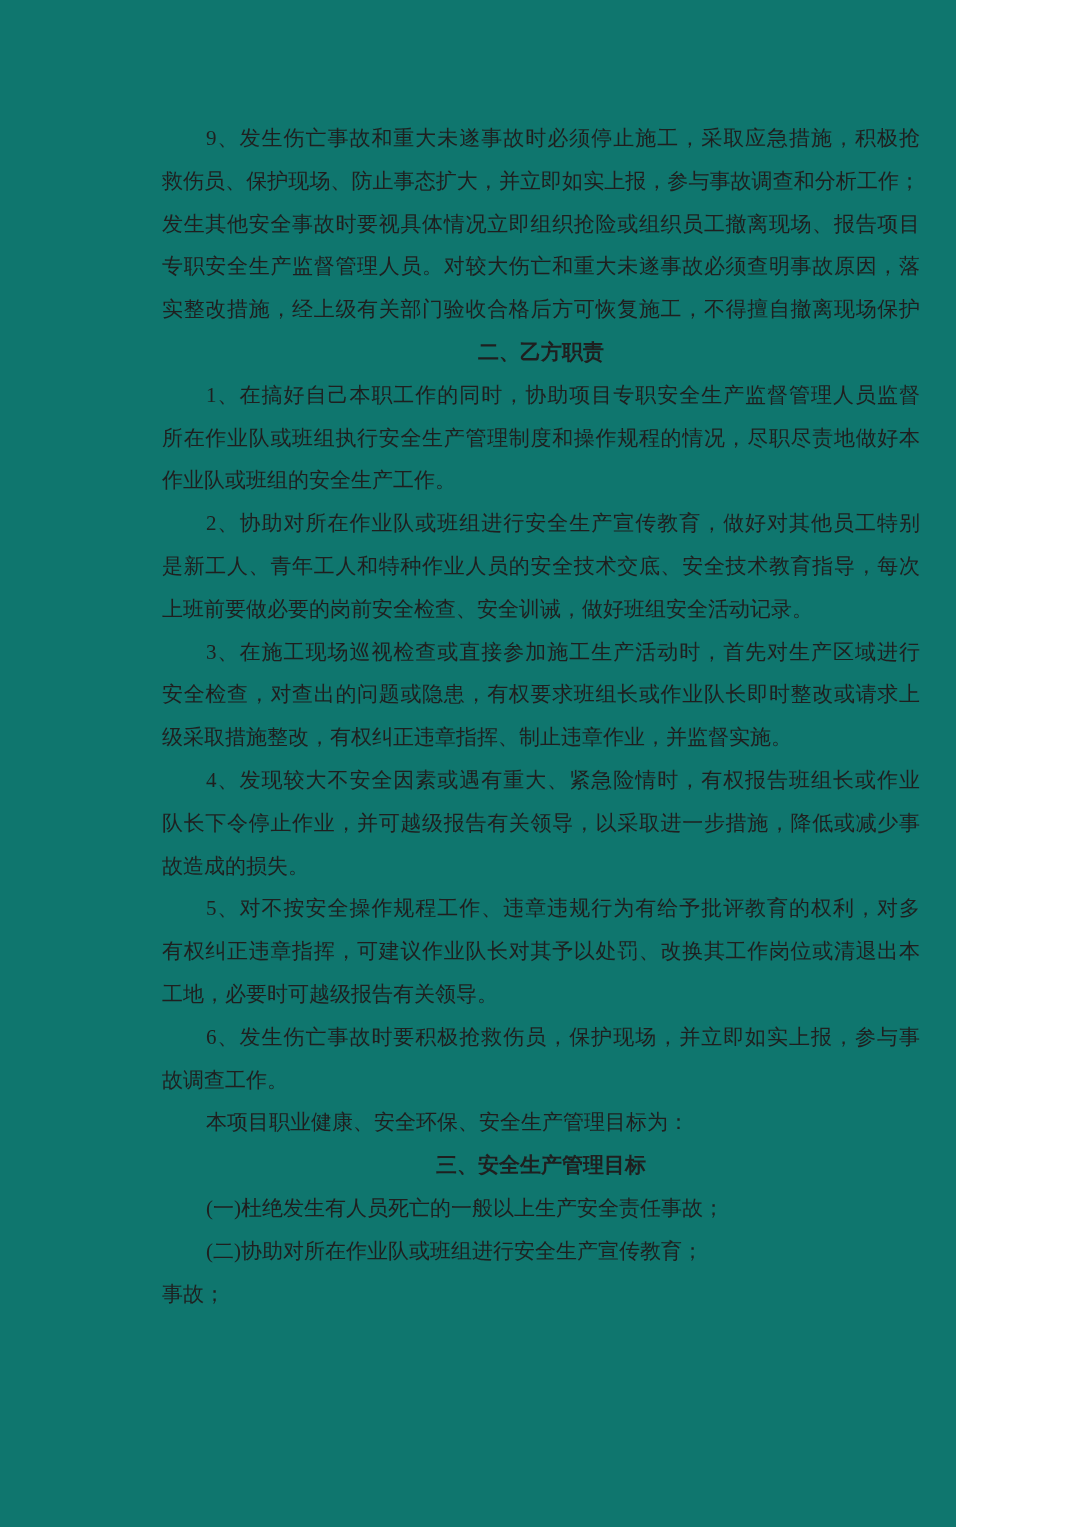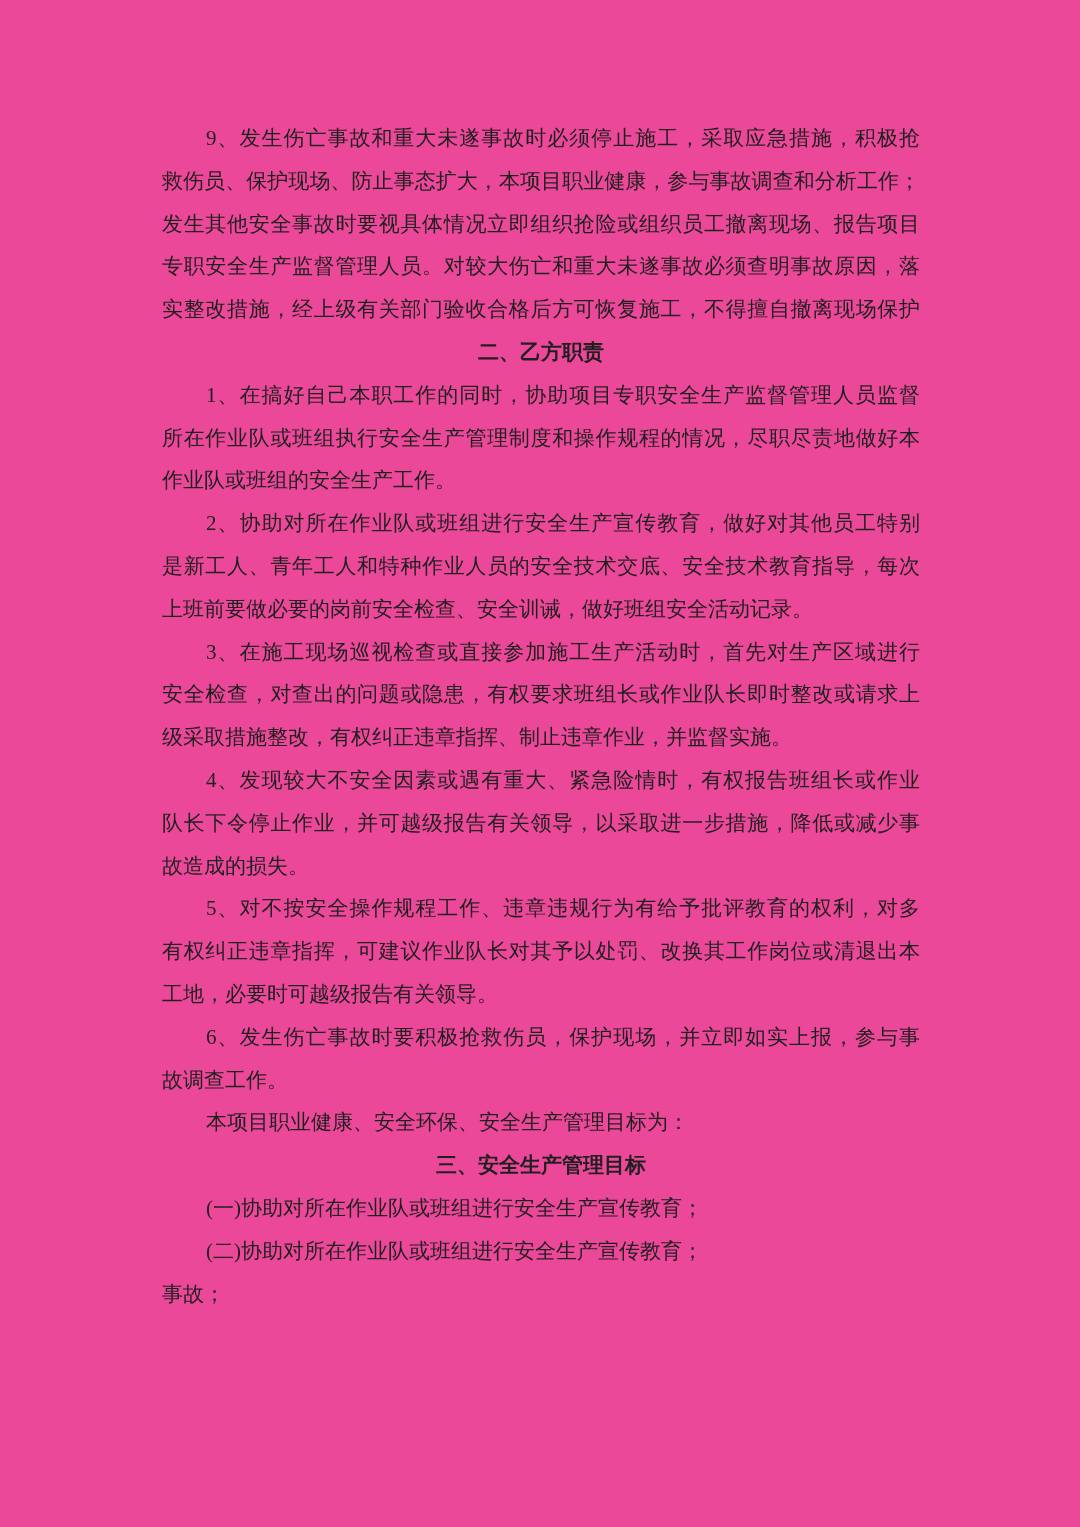--- a/index.html
+++ b/index.html
@@ -4,23 +4,23 @@
 <style>
   * { margin: 0; padding: 0; box-sizing: border-box; }
   html, body { width: 1080px; height: 1527px; }
   body {
     background: #ffffff;
     color: #1f1f1f;
     font-family: "Liberation Serif", "DejaVu Serif", serif;
   }
   .page {
     position: relative;
-    width: 1080px;
+    width: 956px;
     height: 1527px;
-    background: #ec4899;
+    background: #0f766e;
     overflow: hidden;
   }
   .content {
     position: absolute;
     left: 162px;
     top: 117px;
     width: 758px;
   }
   .ln {
     font-size: 21px;
@@ -36,21 +36,21 @@
   .bold { font-weight: 700; text-align: center; }
 </style>
 </head>
 <body>
 
 <div class="page">
   <div class="content">
 
     <div>
       <div class="ln indent just">9、发生伤亡事故和重大未遂事故时必须停止施工，采取应急措施，积极抢</div>
-      <div class="ln just">救伤员、保护现场、防止事态扩大，本项目职业健康，参与事故调查和分析工作；</div>
+      <div class="ln just">救伤员、保护现场、防止事态扩大，并立即如实上报，参与事故调查和分析工作；</div>
       <div class="ln just">发生其他安全事故时要视具体情况立即组织抢险或组织员工撤离现场、报告项目</div>
       <div class="ln just">专职安全生产监督管理人员。对较大伤亡和重大未遂事故必须查明事故原因，落</div>
       <div class="ln just">实整改措施，经上级有关部门验收合格后方可恢复施工，不得擅自撤离现场保护</div>
     </div>
 
     <div>
       <div class="ln bold">二、乙方职责</div>
     </div>
 
     <div>
@@ -90,21 +90,21 @@
 
     <div>
       <div class="ln indent">本项目职业健康、安全环保、安全生产管理目标为：</div>
     </div>
 
     <div>
       <div class="ln bold">三、安全生产管理目标</div>
     </div>
 
     <div>
-      <div class="ln indent">(一)协助对所在作业队或班组进行安全生产宣传教育；</div>
+      <div class="ln indent">(一)杜绝发生有人员死亡的一般以上生产安全责任事故；</div>
     </div>
 
     <div>
       <div class="ln indent">(二)协助对所在作业队或班组进行安全生产宣传教育；</div>
     </div>
 
     <div>
       <div class="ln">事故；</div>
     </div>
 

